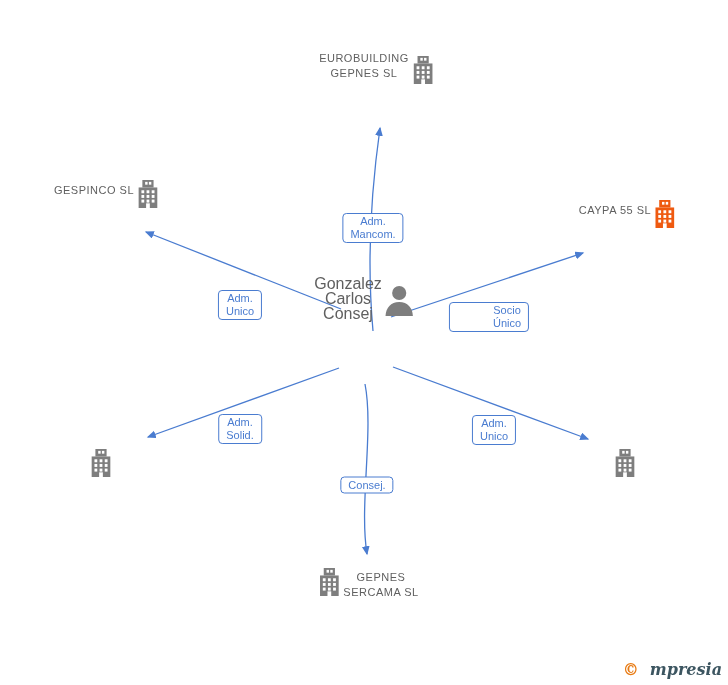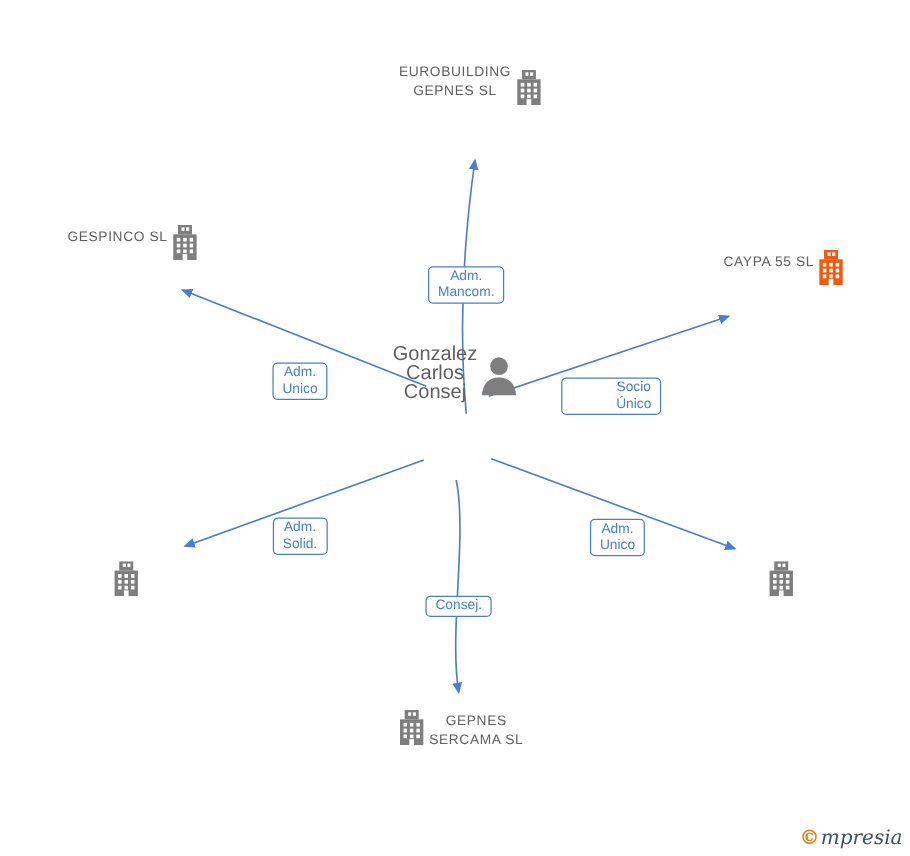--- a/index.html
+++ b/index.html
@@ -29,21 +29,21 @@
 
   .building { margin-top:8px; color:var(--building-gray,#7e7e7e); }
   .building.orange { color:var(--building-orange,#ef5a10); }
   .icon-first .building { margin-top:0; margin-bottom:6px; }
   .person-icon { margin-top:5px; color:var(--building-gray,#7e7e7e); }
 
   .logo { position:absolute; right:6px; bottom:6px; z-index:3;
           font-family:"DejaVu Serif", serif; font-style:italic; font-size:16px;
           cursor:pointer; }
   .logo .c { color:var(--logo-orange,#e87a12); font-weight:bold; margin-right:1px; }
-  .logo .brand { color:var(--logo-dark,#3c5560); font-weight:normal; }
+  .logo .brand { color:var(--logo-dark,#3c5560); font-weight:bold;margin-left:10px; }
 </style>
 </head>
 <body>
 
 <div class="canvas">
 
   <svg class="edges" viewBox="0 0 728 685">
     <defs>
       <marker id="arrow" markerWidth="9" markerHeight="8" refX="6" refY="3" orient="auto">
         <path class="arrowhead" d="M0,0 L7,3 L0,6 Z"></path>

